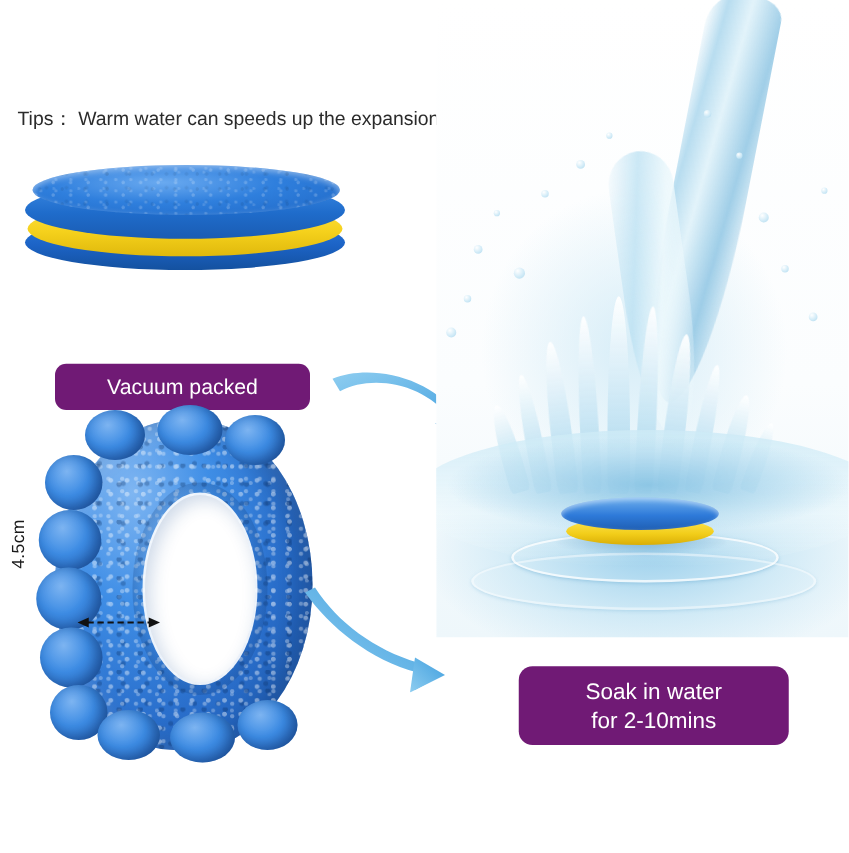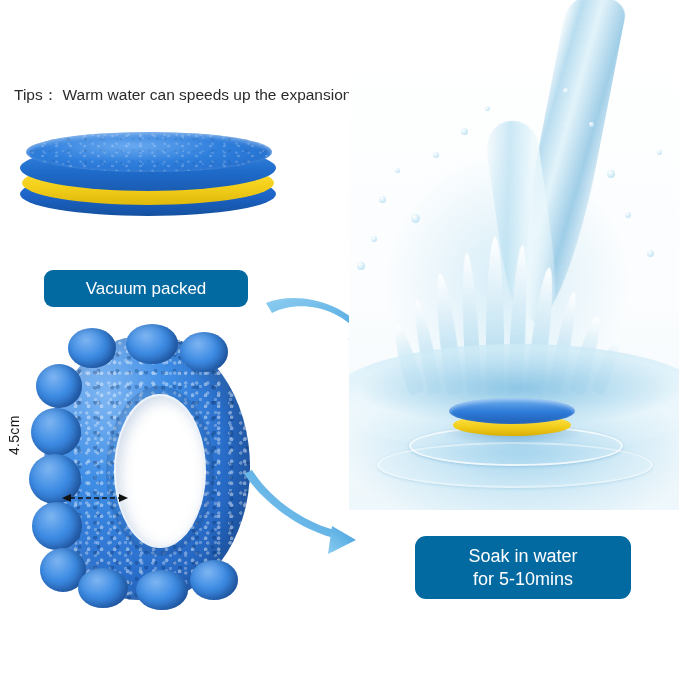--- a/index.html
+++ b/index.html
@@ -90,42 +90,43 @@
       radial-gradient(circle at 32% 60%, rgba(0,0,0,.25) 0 1.2px, transparent 1.6px),
       radial-gradient(circle at 55% 30%, rgba(255,255,255,.6) 0 1.1px, transparent 1.5px),
       radial-gradient(circle at 70% 65%, rgba(0,0,0,.22) 0 1.2px, transparent 1.6px),
       radial-gradient(circle at 85% 45%, rgba(255,255,255,.5) 0 1px, transparent 1.4px);
     background-size: 14px 10px, 18px 12px, 12px 9px, 16px 11px, 20px 13px;
   }
 
   
   .pill {
     position: absolute;
-    background: #0369a1;
+    background: #701a75;
     color: #ffffff;
     border-radius: 9px;
     display: flex;
     align-items: center;
     justify-content: center;
     text-align: center;
     font-size: 17px;
     box-sizing: border-box;
     line-height: 1.25;
+    margin-top: 21px;
   }
   #pill-vacuum {
     left: 44px; top: 270px;
     width: 204px; height: 37px;
   }
   #pill-expanded {
     left: 44px; top: 641px;
     width: 213px; height: 37px;
     border-radius: 10px;
   }
   #pill-soak {
-    left: 415px; top: 536px;
+    left: 415px; top: 512px;
     width: 216px; height: 63px;
     flex-direction: column;
     border-radius: 11px;
     font-size: 18px;
   }
   #pill-soak span { display: block; }
 
   
   .sponge-wrap {
     position: absolute;
@@ -407,17 +408,17 @@
     <div class="ripple" style="left:60px;  top:426px; width:210px; height:36px;"></div>
     <div class="ripple" style="left:28px;  top:442px; width:272px; height:42px; opacity:.6;"></div>
 
     <div class="float-disc float-shadow"></div>
     <div class="float-disc float-yellow"></div>
     <div class="float-disc float-blue"></div>
   </div>
 
   <div class="pill" id="pill-soak">
     <span>Soak in water</span>
-    <span>for 5-10mins</span>
+    <span>for 2-10mins</span>
   </div>
 
 
 </div>
 
 </body></html>

